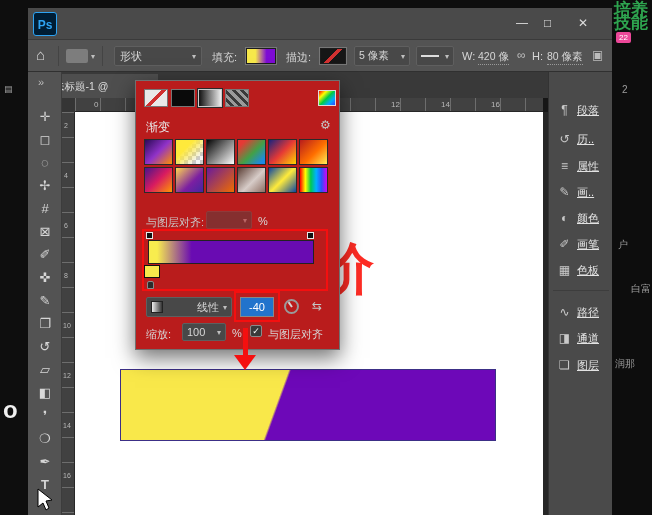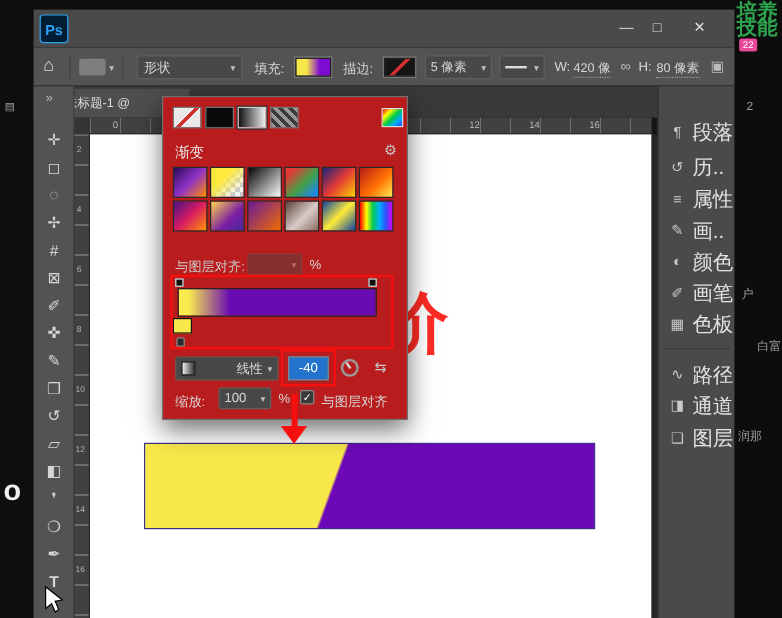--- a/index.html
+++ b/index.html
@@ -6,21 +6,21 @@
   body{font-family:"Liberation Sans","DejaVu Sans",sans-serif;}
   #screen{position:relative;width:652px;height:515px;overflow:hidden;background:#161616;color:#ddd;font-size:12px;}
   .abs{position:absolute;}
   .lbl{color:#d6d6d6;font-size:11px;white-space:nowrap;}
   .caret{font-size:8px;color:#bfbfbf;}
   .dd{background:#484848;border:1px solid #5f5f5f;border-radius:2px;box-sizing:border-box;display:flex;align-items:center;text-align:right;}
   .swatchbox{border:1px solid #1c1c1c;outline:1px solid #777;box-sizing:border-box;}
   .tool{width:22px;height:18px;text-align:center;font-size:13px;color:#d6d6d6;line-height:18px;cursor:default;}
   .panel-item{display:flex;align-items:center;gap:5px;height:20px;}
   .panel-item .pi-icon{width:15px;text-align:center;font-size:12px;color:#c9c9c9;}
-  .panel-item .pi-label{font-size:17px;color:#e2e2e2;white-space:nowrap;}
+  .panel-item .pi-label{font-size:11px;color:#e2e2e2;white-space:nowrap;text-decoration:underline;}
   .preset{width:29px;height:26px;border:1px solid #2a2a2a;box-sizing:border-box;cursor:pointer;}
   .stopsq{width:7px;height:7px;background:#111;border:1px solid #e8e8e8;box-sizing:border-box;}
   .redbox{border:2px solid #f50f0f;box-sizing:border-box;pointer-events:none;}
   .ruler{background:#414141;}
   .rnum{position:absolute;font-size:8px;color:#b8b8b8;}
   .frag{color:#9d9d9d;font-size:10px;white-space:nowrap;}
 </style>
 </head>
 <body>
 

